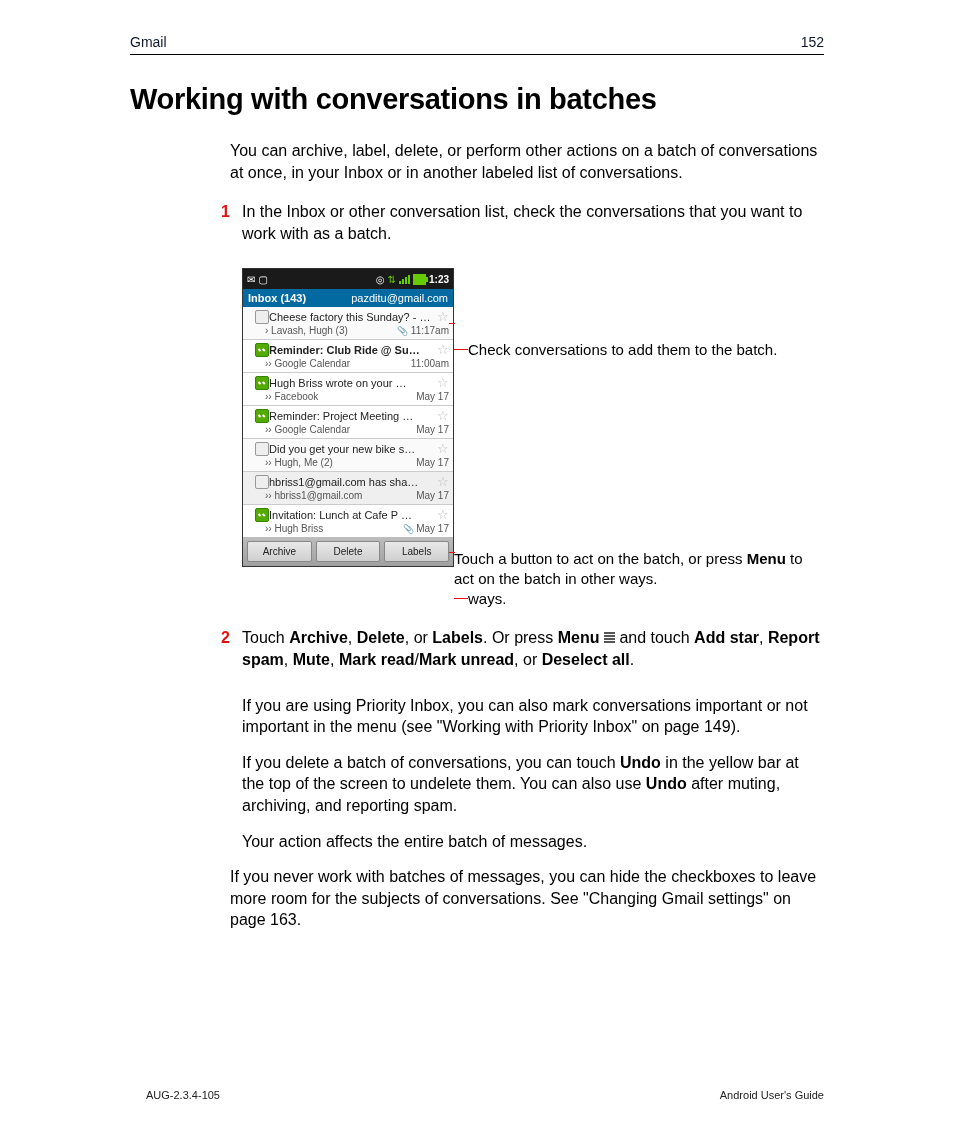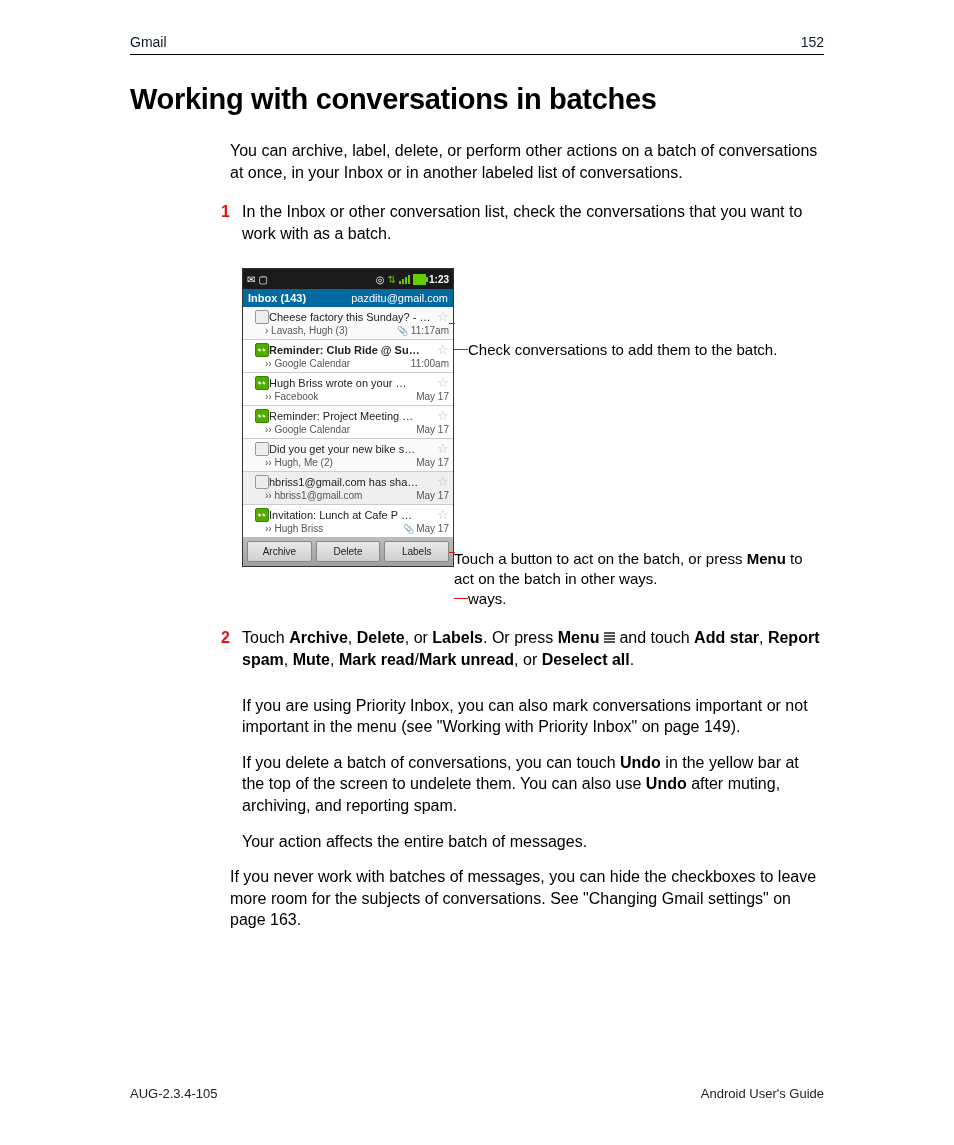--- a/index.html
+++ b/index.html
@@ -59,22 +59,22 @@
     padding:1px 0 0 18px;gap:12px;}
   .r2 .t{color:#555;}
   .clip{font-size:9px;color:#777;margin-right:2px;}
   .row .redline{position:absolute;right:-2px;top:50%;width:6px;border-top:1px solid #e21212;}
   .actions{display:flex;background:linear-gradient(#bdbdbd,#a0a0a0);padding:4px;gap:4px;position:relative;}
   .actions .btn{flex:1;background:linear-gradient(#e9e9e9,#cfcfcf);
     border:1px solid #888;border-radius:2px;font-size:10px;text-align:center;
     padding:4px 0;color:#222;}
   .actions .redline{position:absolute;right:-2px;top:50%;width:6px;border-top:1px solid #e21212;}
 
-  .footer{position:absolute;left:130px;right:130px;bottom:44px;
-    display:flex;justify-content:space-between;font-size:13px;color:#222;}
+  .footer{position:absolute;left:146px;right:130px;bottom:44px;
+    display:flex;justify-content:space-between;font-size:11px;color:#222;}
 </style>
 </head>
 <body>
 
 <div class="page">
   <div class="runhead">
     <span>Gmail</span>
     <span>152</span>
   </div>
 

